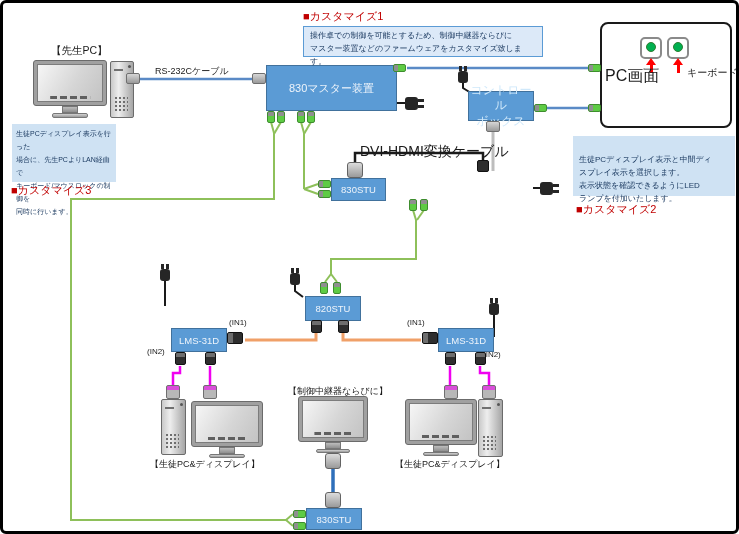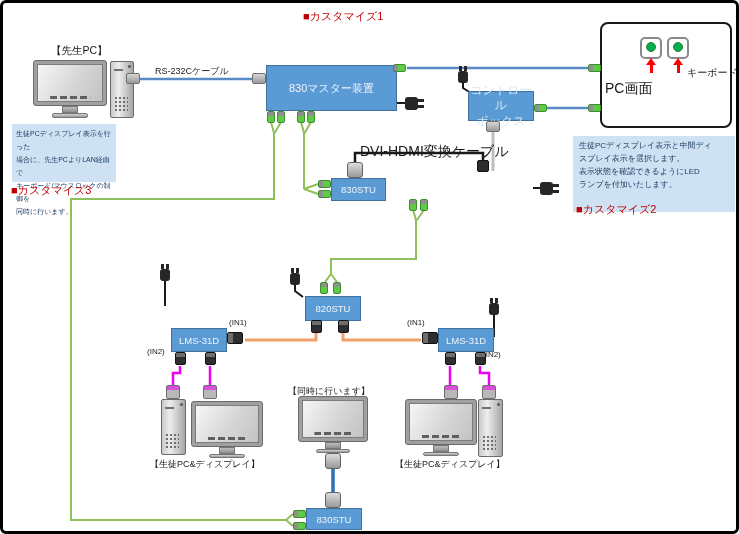--- a/index.html
+++ b/index.html
@@ -123,37 +123,39 @@
   <div class="mbase" style="left:49px;top:110px;width:36px;height:5px"></div>
   <div class="tower" style="left:107px;top:58px;width:24px;height:57px">
     <span class="slot"></span>
       <span class="pwr"></span>
       <span class="vents"></span>
   </div>
   <div class="conn conn-gray" style="left:123px;top:70px"></div>
   <div class="lbl" style="left:152px;top:62px;font-size:9px">RS-232Cケーブル</div>
 
   <div class="red-title" style="left:300px;top:6px">■カスタマイズ1</div>
+  <div class="note" style="left:300px;top:23px;width:240px;height:31px;padding:2px 6px;font-size:8px;line-height:13px;border:1px solid var(--note-border);background:#dce9f8">操作卓での制御を可能とするため、制御中継器ならびに
+マスター装置などのファームウェアをカスタマイズ致します。</div>
 
   <div class="console" style="left:597px;top:19px;width:132px;height:106px"></div>
   <div class="cbtn" style="left:637px;top:34px">
       <span class="led"></span>
     </div>
   <div class="cbtn" style="left:664px;top:34px">
       <span class="led"></span>
     </div>
   <div class="uparrow" style="left:643px;top:55px">
       <i class="head"></i>
       <i class="stem"></i>
     </div>
   <div class="uparrow" style="left:670px;top:55px">
       <i class="head"></i>
       <i class="stem"></i>
     </div>
-  <div class="lbl" style="left:602px;top:77px;font-size:14px">PC画面</div>
+  <div class="lbl" style="left:602px;top:63px;font-size:16px">PC画面</div>
   <div class="lbl" style="left:684px;top:63px;font-size:10px">キーボード</div>
   <div class="conn conn-gh" style="left:585px;top:61px"></div>
   <div class="conn conn-gh" style="left:585px;top:101px"></div>
 
   <div class="bluebox" style="left:263px;top:62px;width:131px;height:46px;font-size:11px">830マスター装置</div>
   <div class="conn conn-gray" style="left:249px;top:70px"></div>
   <div class="conn conn-gh" style="left:390px;top:61px"></div>
   <div class="plug r" style="left:402px;top:94px"></div>
   <div class="conn conn-gv" style="left:264px;top:108px"></div>
   <div class="conn conn-gv" style="left:274px;top:108px"></div>
@@ -177,21 +179,21 @@
   <div class="conn conn-hdmi" style="left:474px;top:157px"></div>
 
   <div class="bluebox" style="left:328px;top:175px;width:55px;height:23px;font-size:9.5px">830STU</div>
   <div class="conn conn-gh" style="left:315px;top:177px"></div>
   <div class="conn conn-gh" style="left:315px;top:187px"></div>
 
   <div class="plug r" style="left:537px;top:179px"></div>
   <div class="conn conn-gv" style="left:406px;top:196px"></div>
   <div class="conn conn-gv" style="left:417px;top:196px"></div>
 
-  <div class="note" style="left:570px;top:133px;width:162px;height:76px;padding:3px 6px;font-size:8px;line-height:13px">生徒PCディスプレイ表示と中間ディ
+  <div class="note" style="left:570px;top:133px;width:162px;height:60px;padding:17px 6px;font-size:8px;line-height:13px">生徒PCディスプレイ表示と中間ディ
 スプレイ表示を選択します。
 表示状態を確認できるようにLED
 ランプを付加いたします。</div>
   <div class="red-title" style="left:573px;top:199px">■カスタマイズ2</div>
 
   <div class="bluebox" style="left:302px;top:293px;width:56px;height:25px;font-size:9.5px">820STU</div>
   <div class="plug u" style="left:287px;top:270px"></div>
   <div class="conn conn-gv" style="left:317px;top:279px"></div>
   <div class="conn conn-gv" style="left:330px;top:279px"></div>
   <div class="conn conn-bv" style="left:308px;top:317px"></div>
@@ -220,21 +222,21 @@
       <span class="pwr"></span>
       <span class="vents"></span>
   </div>
   <div class="monitor" style="left:188px;top:398px;width:72px;height:46px">
       <div class="screen"></div>
     </div>
   <div class="neck" style="left:216px;top:444px;width:16px;height:7px"></div>
   <div class="mbase" style="left:206px;top:451px;width:36px;height:4px"></div>
   <div class="lbl" style="left:147px;top:455px;font-size:9px">【生徒PC&amp;ディスプレイ】</div>
 
-  <div class="lbl" style="left:285px;top:382px;font-size:9px">【同時に行います】</div>
+  <div class="lbl" style="left:285px;top:382px;font-size:9px">【制御中継器ならびに】</div>
   <div class="monitor" style="left:295px;top:393px;width:70px;height:46px">
       <div class="screen"></div>
     </div>
   <div class="neck" style="left:322px;top:439px;width:16px;height:7px"></div>
   <div class="mbase" style="left:313px;top:446px;width:34px;height:4px"></div>
   <div class="conn conn-d" style="left:322px;top:450px"></div>
   <div class="conn conn-d" style="left:322px;top:489px"></div>
 
   <div class="conn conn-m" style="left:441px;top:382px"></div>
   <div class="conn conn-m" style="left:479px;top:382px"></div>

